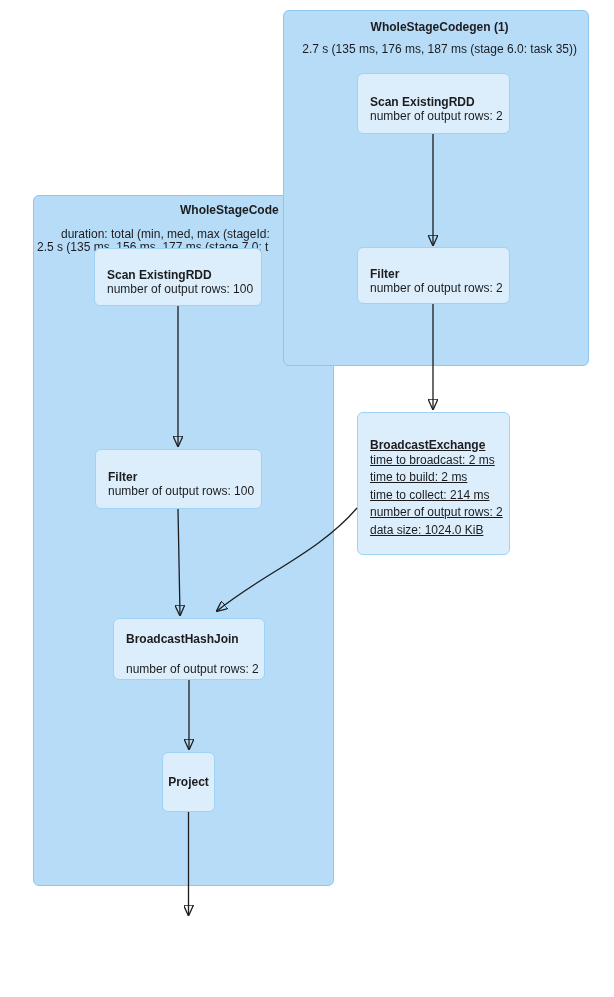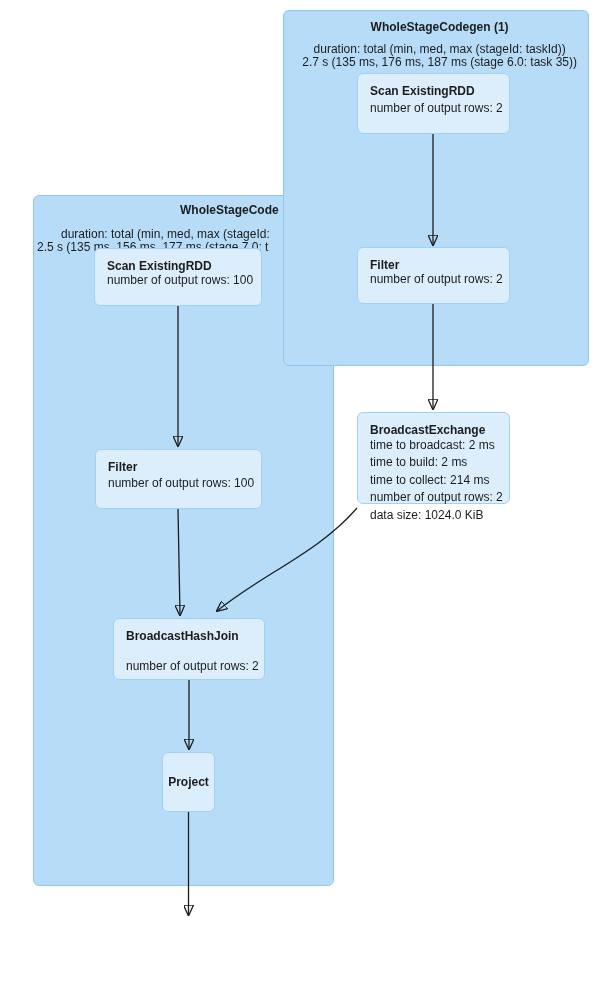--- a/index.html
+++ b/index.html
@@ -15,30 +15,30 @@
   .cl-title{font-weight:bold;font-size:12px;white-space:nowrap;}
   .cl-line{font-size:12px;white-space:nowrap;line-height:13px;}
   
   .cluster-left .cl-title{position:absolute;left:146px;top:7px;}
   .cluster-left .line1{position:absolute;left:19px;top:32px;margin-left:8px;}
   .cluster-left .line2{position:absolute;left:3px;top:45px;text-align:center;}
   .cluster-right .rhead{position:absolute;top:9px;right:11px;text-align:center;}
   .cluster-right .cl-title{margin-bottom:9px;}
   .node{
     position:absolute;z-index:3;background:#dceefb;border:1px solid #9fd2f3;border-radius:6px;
-    display:flex;flex-direction:column;justify-content:space-between;
-    padding:10px 4px 18px 12px;box-sizing:border-box;font-size:12px;white-space:nowrap;
+    display:flex;flex-direction:column;justify-content:center;
+    padding:10px 4px 0 12px;box-sizing:border-box;font-size:12px;white-space:nowrap;
   }
   .node-title{font-weight:bold;line-height:14px;}
   .node-metrics{line-height:14px;}
   .be .node-metrics{line-height:17.4px;}
   .center{justify-content:center;align-items:center;padding:0;text-align:left;}
   .n-scan-r{left:357px;top:73px;width:153px;height:61px;}
   .n-filter-r{left:357px;top:247px;width:153px;height:57px;}
-  .n-be{left:357px;top:412px;width:153px;height:92px;}
+  .n-be{left:357px;top:412px;width:153px;height:143px;text-decoration:underline;}
   .n-scan-l{left:94px;top:248px;width:168px;height:58px;}
   .n-filter-l{left:95px;top:449px;width:167px;height:60px;}
   .n-bhj{left:113px;top:618px;width:152px;height:62px;gap:16px;}
   .n-project{left:162px;top:752px;width:53px;height:60px;}
   .n-asp{left:125px;top:918px;width:127px;height:63px;}
   .edges{position:absolute;left:0;top:0;width:614px;height:997px;z-index:5;pointer-events:none;}
   .edges path{stroke:#1d1d1d;stroke-width:1.3;fill:none;}
 </style>
 </head>
 <body>
@@ -47,21 +47,20 @@
 
   <div class="cluster cluster-left">
     <div class="cl-title">WholeStageCode</div>
     <div class="cl-line line1">duration: total (min, med, max (stageId:</div>
     <div class="cl-line line2">2.5 s (135 ms, 156 ms, 177 ms (stage 7.0: t</div>
   </div>
 
   <div class="cluster cluster-right">
     <div class="rhead">
       <div class="cl-title">WholeStageCodegen (1)</div>
-      <div class="cl-line">duration: total (min, med, max (stageId: taskId))</div>
       <div class="cl-line">2.7 s (135 ms, 176 ms, 187 ms (stage 6.0: task 35))</div>
     </div>
   </div>
 
   <div class="node n-scan-r">
     <div class="node-title">Scan ExistingRDD</div>
     <div class="node-metrics">number of output rows: 2</div>
   </div>
 
   <div class="node n-filter-r">

